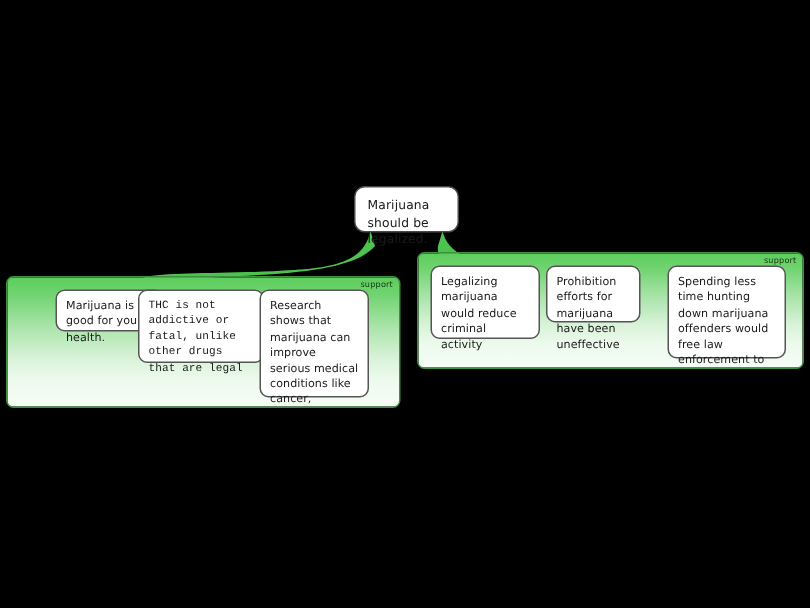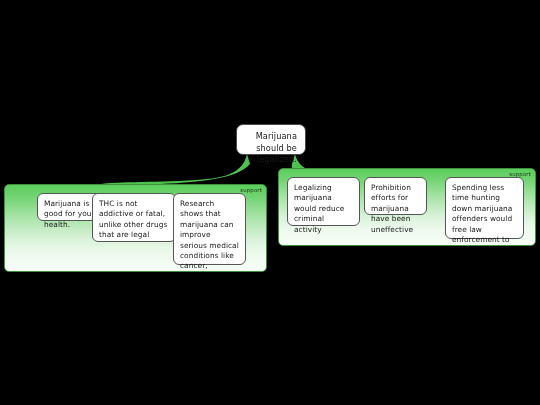--- a/index.html
+++ b/index.html
@@ -18,21 +18,20 @@
     position:absolute;
     background:#ffffff;
     border:1px solid #4a4a4a;
     border-radius:7px;
     box-sizing:border-box;
     padding:6px 8px 20px 8px;
     color:#1a1a1a;
     font-size:8.2px;
     line-height:11.5px;
     letter-spacing:.1px;
-    text-align:right;
   }
   #root-claim{left:236px;top:124px;width:70px;height:31px;}
 
   
   .group{
     position:absolute;
     box-sizing:border-box;
     border:1px solid #3f8f3f;
     border-radius:5px;
     background:linear-gradient(to bottom,#5ccd5c 0%,#72d472 14%,#a9e4a9 38%,#d8f2d8 62%,#eefaee 80%,#f6fdf6 100%);
@@ -59,21 +58,21 @@
     box-sizing:border-box;
     padding:5px 6px 4px 6px;
     color:#1a1a1a;
     font-size:7.4px;
     line-height:10.4px;
     letter-spacing:.05px;
   }
 
   
   #reason-l1{left:8px;top:8px;width:72px;height:28px;margin-left:24px;}
-  #reason-l2{left:87px;top:8px;width:84px;height:49px;}
+  #reason-l2{left:87px;top:8px;width:84px;height:49px;font-family:Liberation Mono, monospace;}
   #reason-l3{left:168px;top:8px;width:73px;height:72px;}
 
   
   #reason-r1{left:8px;top:8px;width:73px;height:49px;}
   #reason-r2{left:85px;top:8px;width:63px;height:38px;}
   #reason-r3{left:166px;top:8px;width:79px;height:62px;}
 </style>
 </head>
 <body>
 

